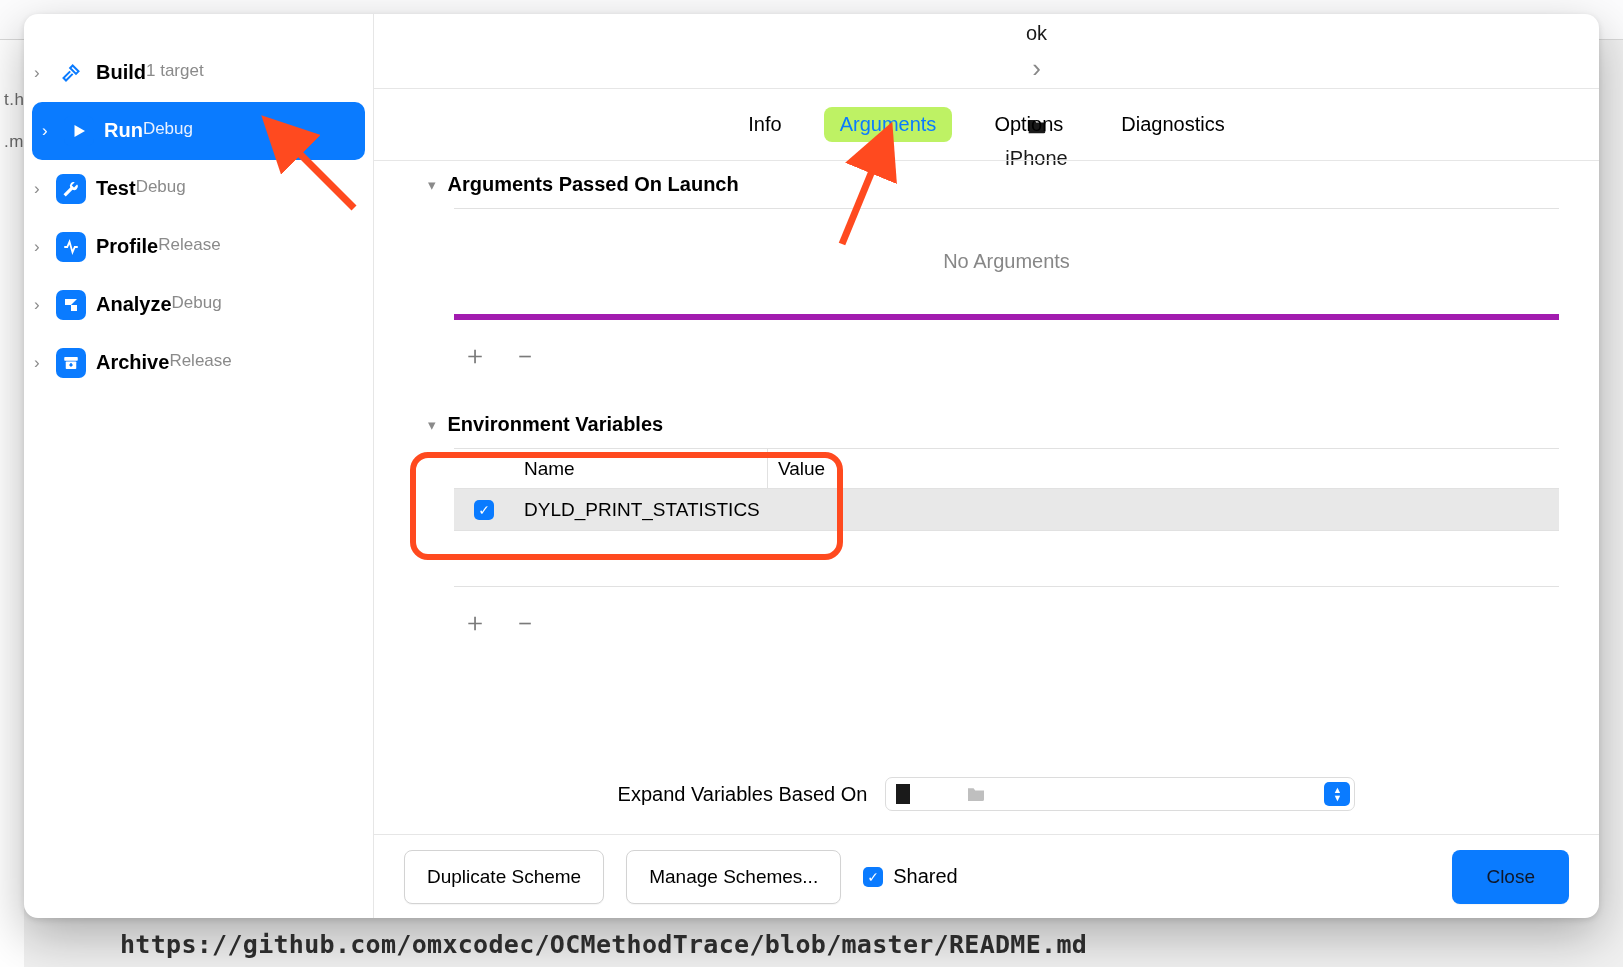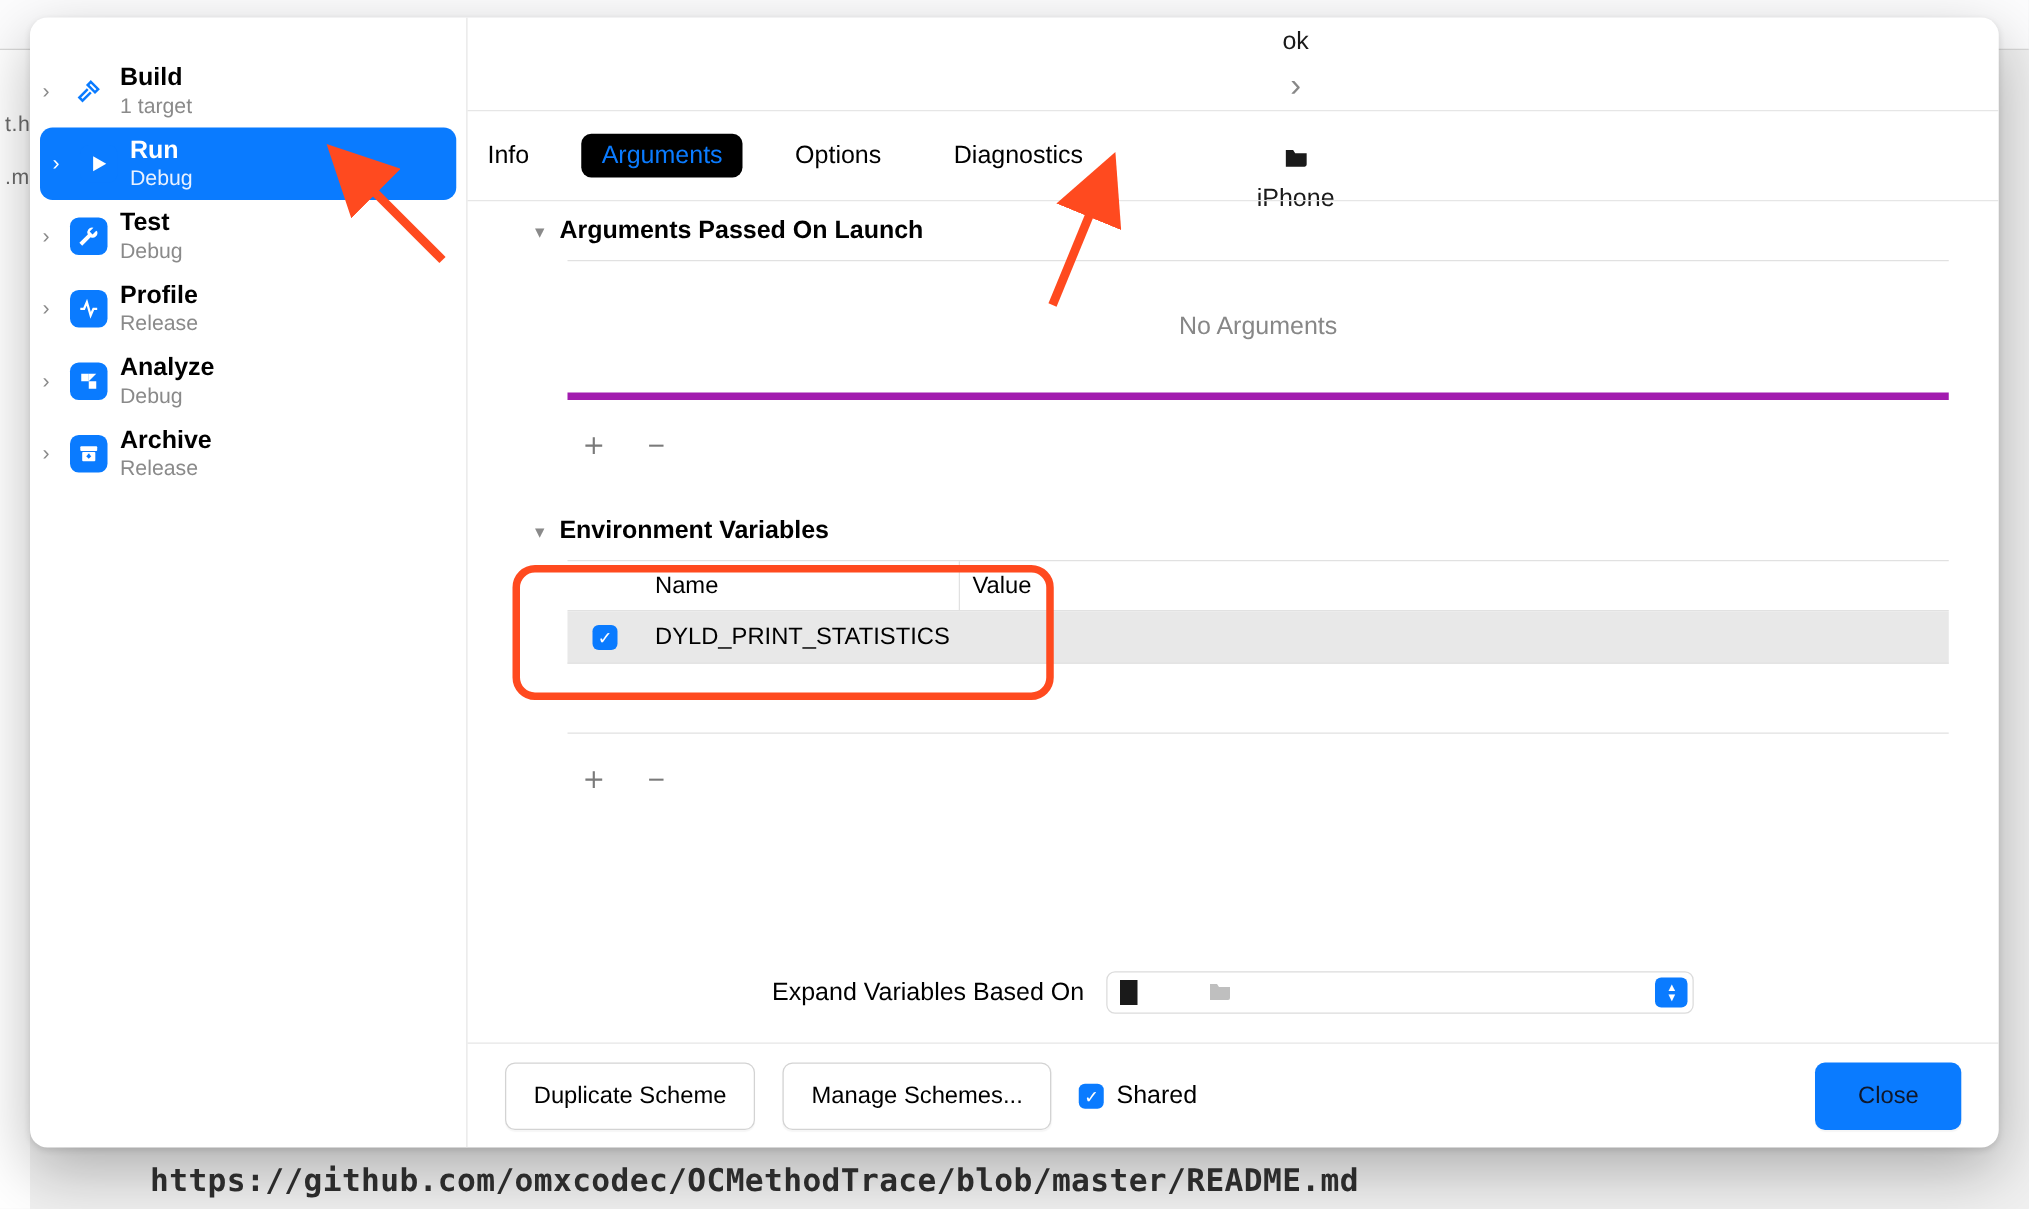--- a/index.html
+++ b/index.html
@@ -10,40 +10,40 @@
   .backdrop-strip div { margin-bottom: 22px; letter-spacing: .5px; }
 
   .sheet { position: absolute; left: 24px; top: 14px; width: 1575px; height: 904px; background: #ffffff; border-radius: 14px; box-shadow: 0 18px 50px rgba(0,0,0,.28), 0 2px 6px rgba(0,0,0,.12); display: flex; overflow: hidden; }
 
   .sidebar { width: 350px; border-right: 1px solid #e6e6e6; padding-top: 30px; }
   .side-item { display: flex; align-items: center; gap: 10px; height: 58px; padding: 0 12px 0 10px; cursor: default; }
   .side-item.sel { background: #0a7bff; color: #fff; border-radius: 10px; margin: 0 8px; }
   .side-item .chev { width: 12px; color: #8a8a8a; font-size: 17px; }
   .side-item.sel .chev { color: #fff; }
   .side-icon { width: 30px; height: 30px; border-radius: 7px; display: flex; align-items: center; justify-content: center; color: #fff; flex-shrink: 0; }
-  .side-text { display: flex; flex-direction: column; line-height: 1.18; }
+  .side-text { display: flex; line-height: 1.18; }
   .side-title { font-size: 20px; font-weight: 600; }
   .side-sub { font-size: 17px; color: #8a8a8a; }
   .side-item.sel .side-sub { color: #e8f1ff; }
   .ic-build { background:#fff; } .ic-build svg{ stroke:#0a7bff; }
   .ic-run { background:#0a7bff; }
   .ic-test { background:#0a7bff; }
   .ic-profile { background:#0a7bff; }
   .ic-analyze { background:#0a7bff; }
   .ic-archive { background:#0a7bff; }
 
   .main { flex: 1; display: flex; flex-direction: column; }
   .breadcrumb { display:flex; align-items:center; gap:8px; height:74px; padding-left:100px; font-size:20px; color:#1a1a1a;flex-direction:column; }
   .bc-square { width:18px; height:18px; background:#1a1a1a; }
   .bc-chevron { color:#888; font-size:26px; font-weight:300; }
   .hr { height:1px; background:#e6e6e6; }
 
-  .tabs { display:flex; justify-content:flex-start; gap:26px; padding:18px 0; font-size:20px; }
+  .tabs { display:flex; justify-content:center; gap:26px; padding:18px 0; font-size:20px; }
   .tab { padding:6px 16px; border-radius:8px; cursor:default; }
-  .tab.active { background:#000000; color:#0a7bff; }
+  .tab.active { background:#bef264; color:#0a7bff; }
 
   .content { flex:1; overflow:auto; padding:0 40px 0 30px; }
   .section-hdr { display:flex; align-items:center; gap:12px; padding:12px 0 12px 24px; }
   .disclose { color:#8a8a8a; font-size:15px; }
   .sec-title { font-size:20px; font-weight:700; }
 
   .empty-box { margin-left:50px; border-top:1px solid #e1e1e1; border-bottom:6px solid #a21caf; height:112px; display:flex; align-items:center; justify-content:center; color:#878787; font-size:20px; }
 
   .plusminus { margin-left:58px; padding:18px 0 28px 0; display:flex; gap:24px; font-size:26px; color:#7a7a7a; font-weight:300; }
   .pm { cursor:default; }

